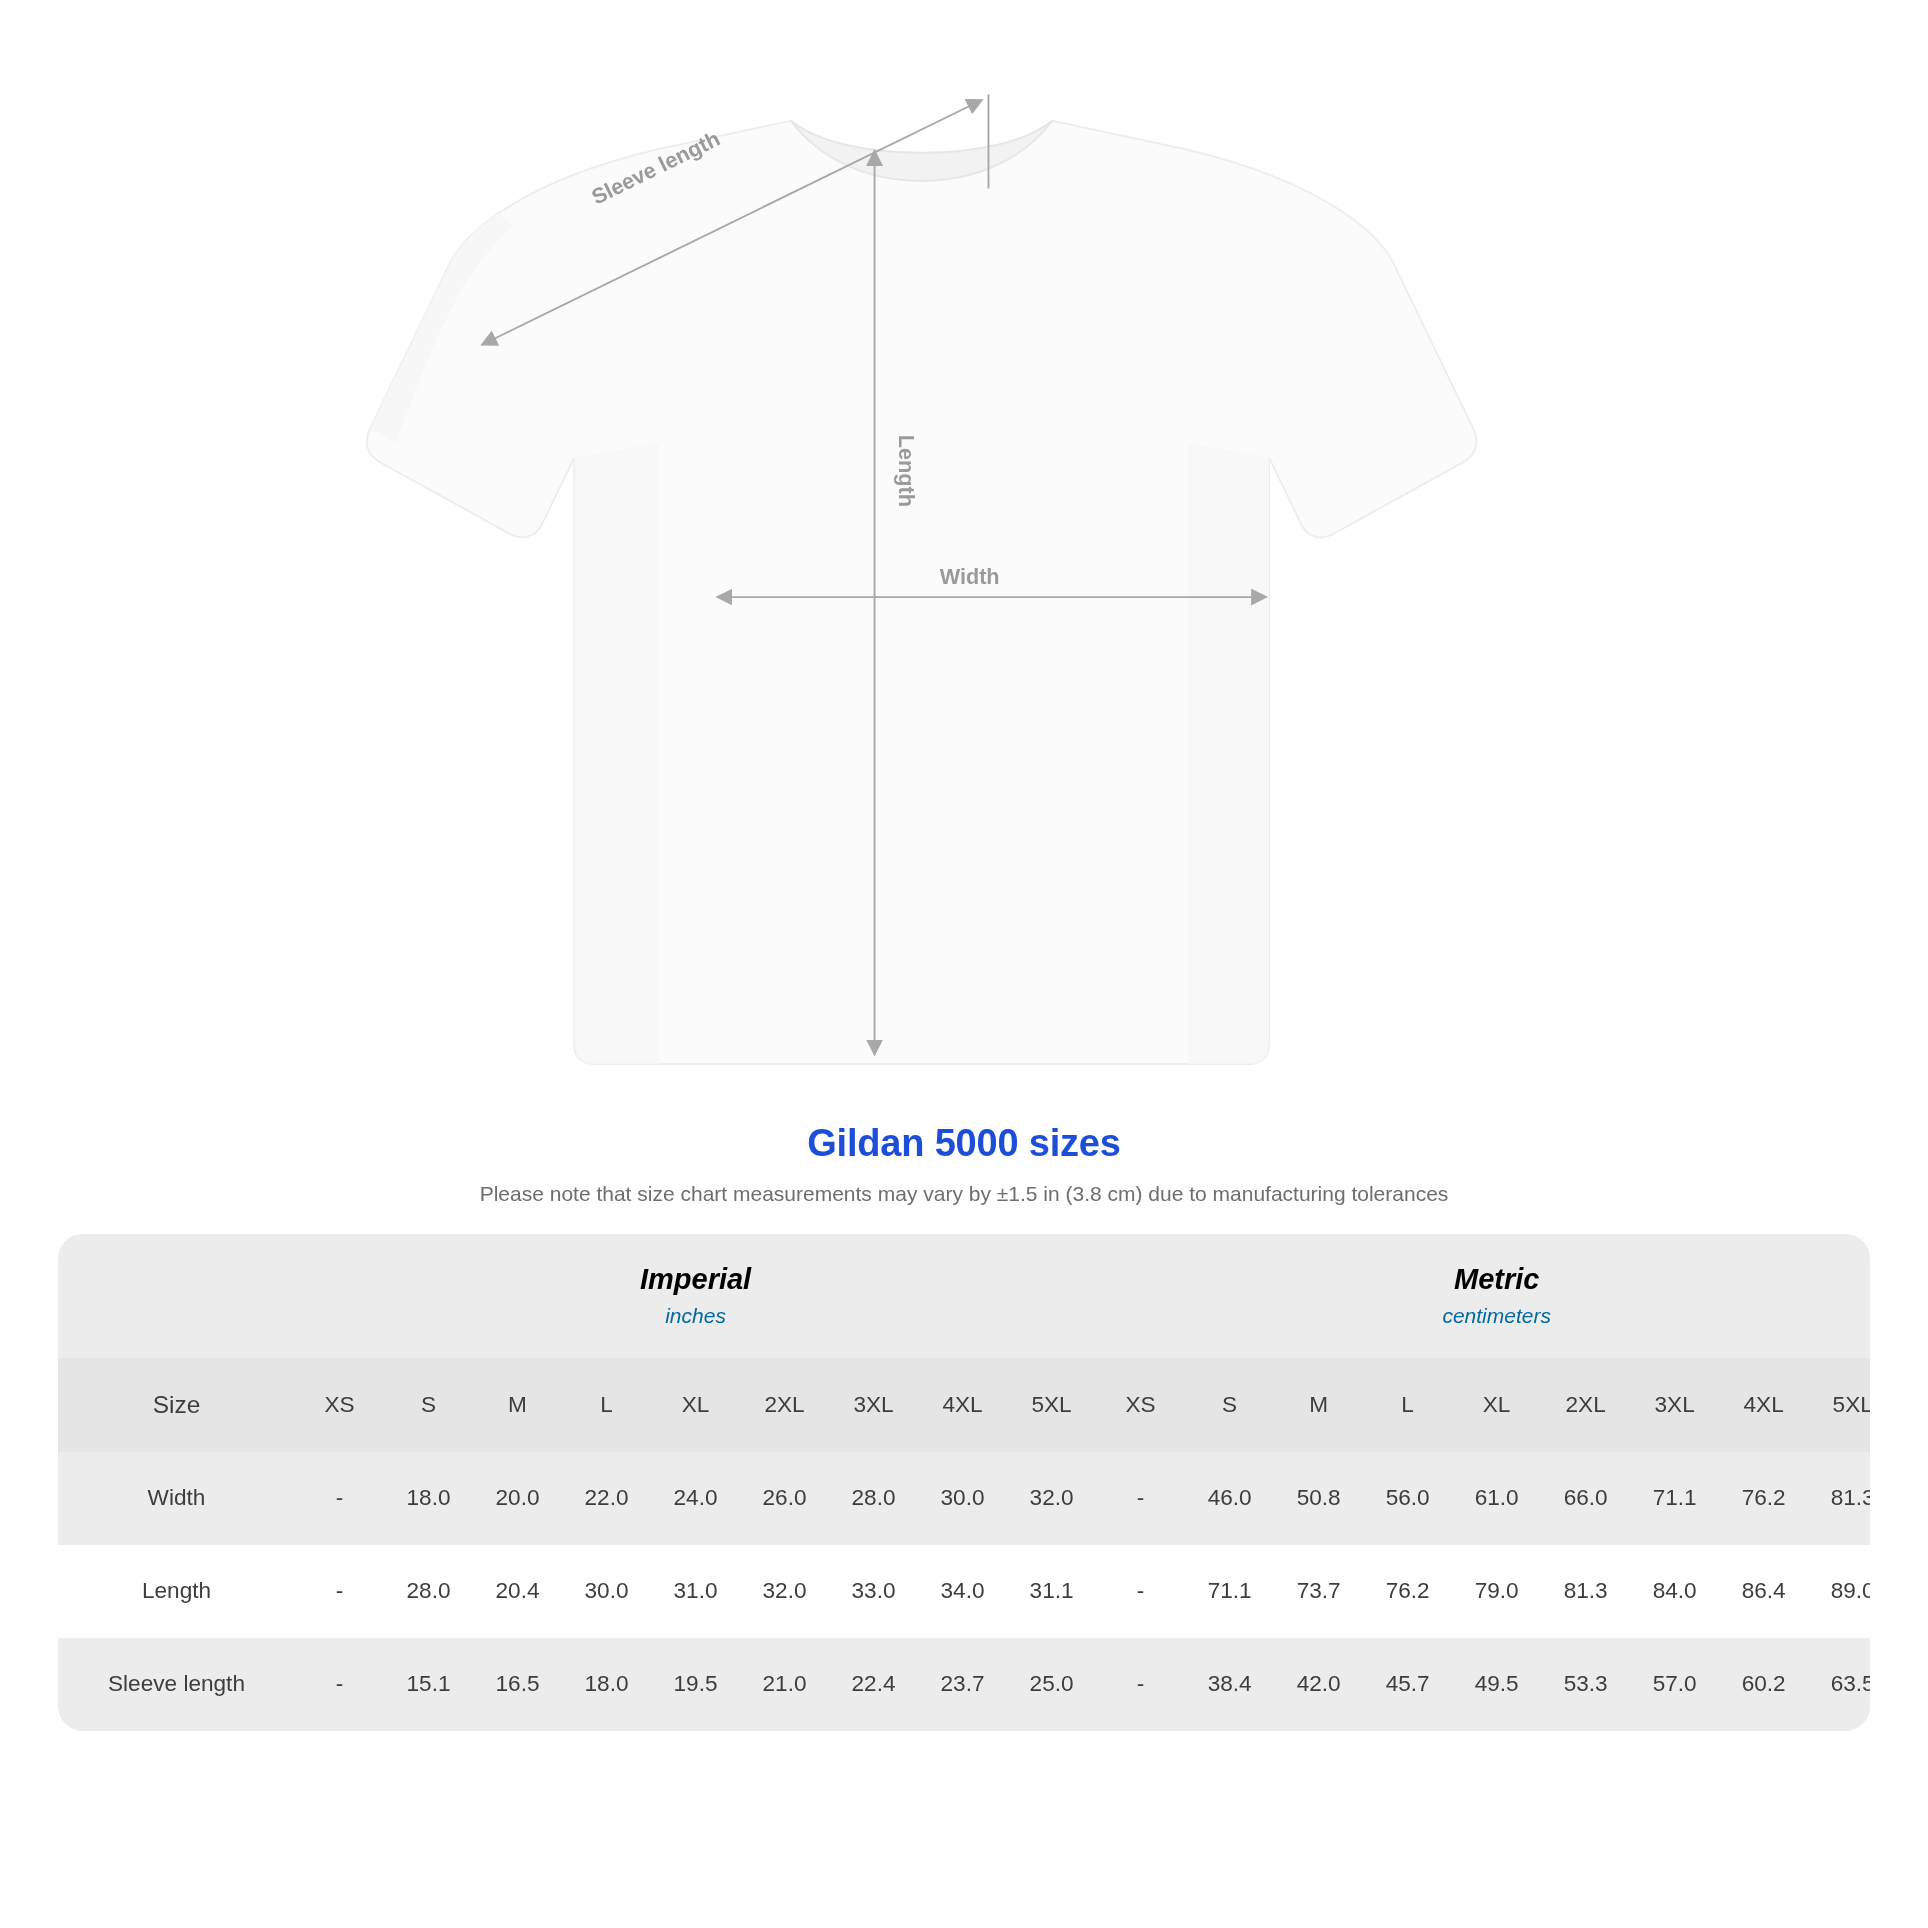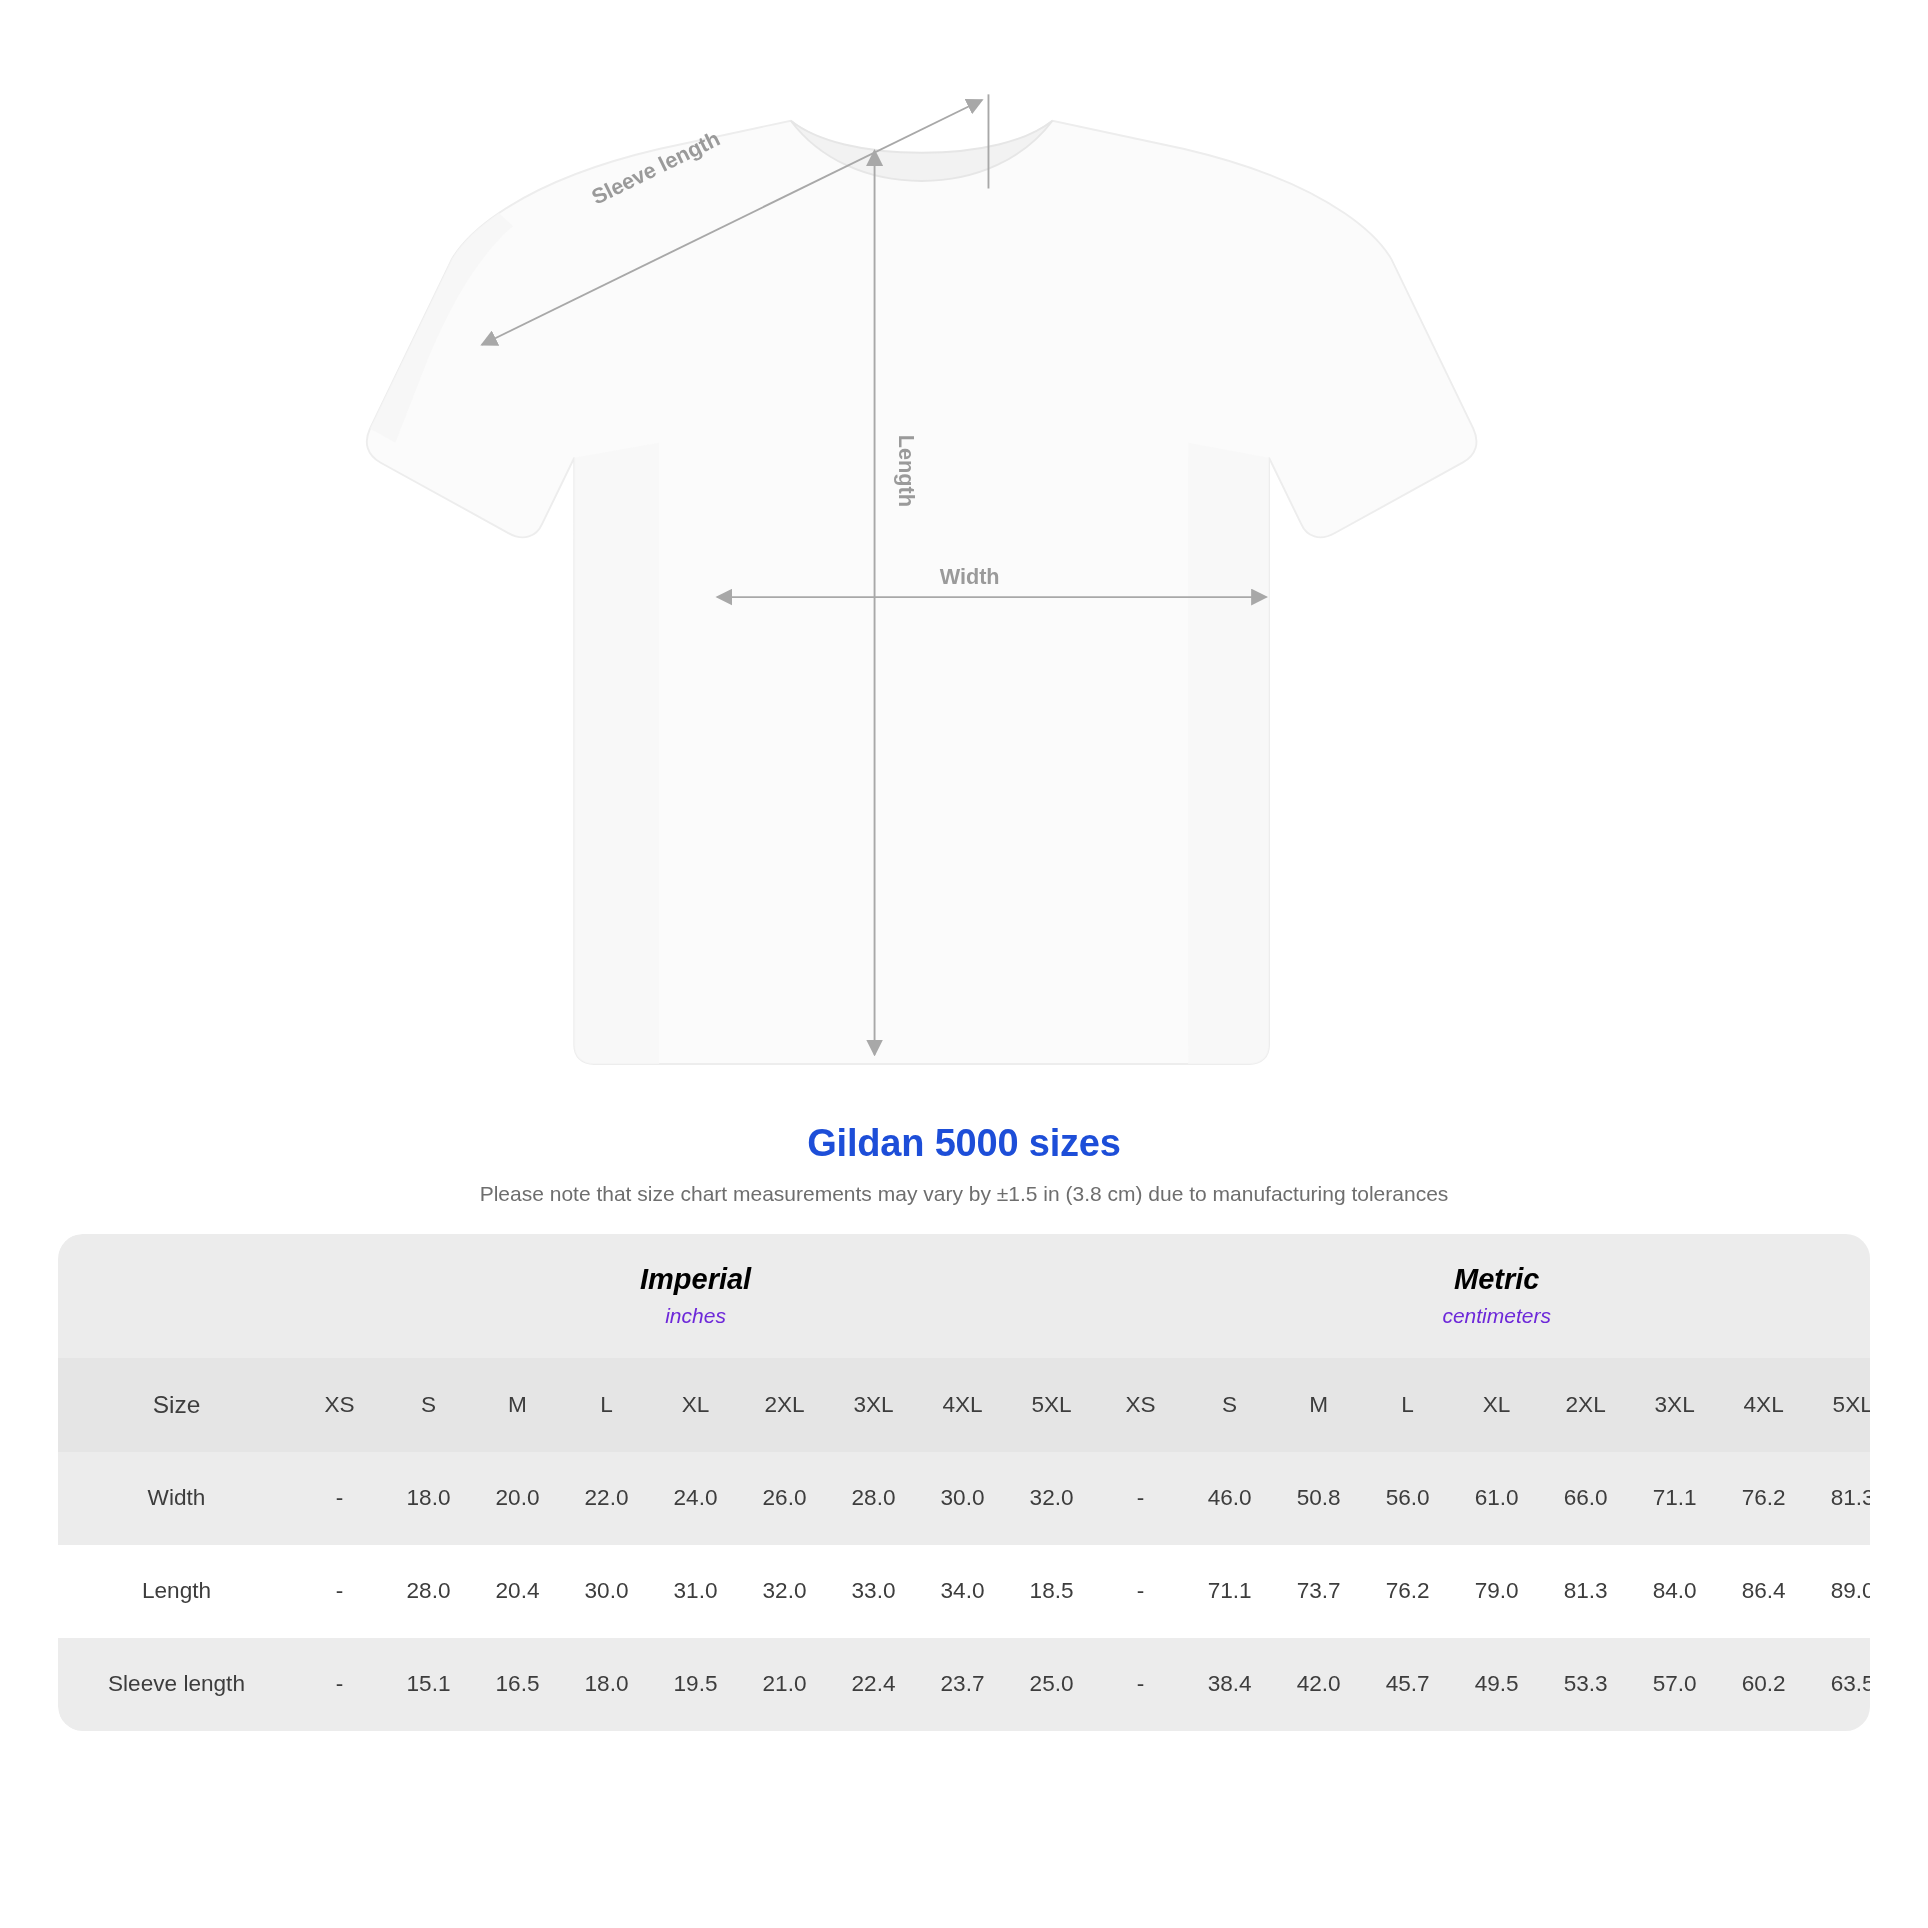--- a/index.html
+++ b/index.html
@@ -73,21 +73,21 @@
   }
   .unit-name {
     font-size: 29px;
     font-style: italic;
     font-weight: bold;
     color: #000000;
   }
   .unit-sub {
     font-size: 21px;
     font-style: italic;
-    color: #6d28d9;
+    color: #0369a1;
     margin-top: 8.5px;
   }
   .unit-row td.spacer-cell { background: #ececec; }
 
   .head-row td {
     background: #e5e5e5;
     height: 92px;
     font-weight: bold;
     font-size: 23.5px;
     color: #4a4a4a;
@@ -267,21 +267,21 @@
         <tr class="data-row plain">
           <td class="rowlabel">Length</td>
           <td class="val">-</td>
           <td class="val">28.0</td>
           <td class="val">20.4</td>
           <td class="val">30.0</td>
           <td class="val">31.0</td>
           <td class="val">32.0</td>
           <td class="val">33.0</td>
           <td class="val">34.0</td>
-          <td class="val">18.5</td>
+          <td class="val">31.1</td>
           <td class="val">-</td>
           <td class="val">71.1</td>
           <td class="val">73.7</td>
           <td class="val">76.2</td>
           <td class="val">79.0</td>
           <td class="val">81.3</td>
           <td class="val">84.0</td>
           <td class="val">86.4</td>
           <td class="val">89.0</td>
         </tr>

